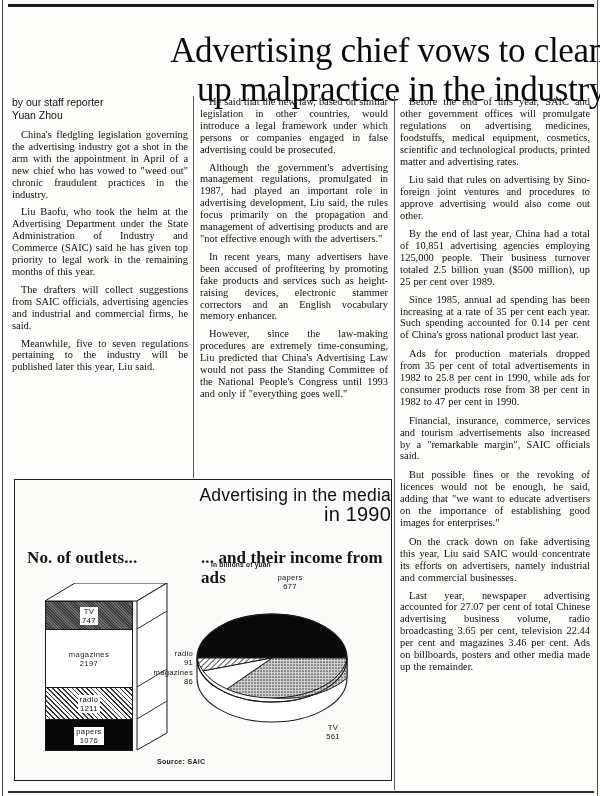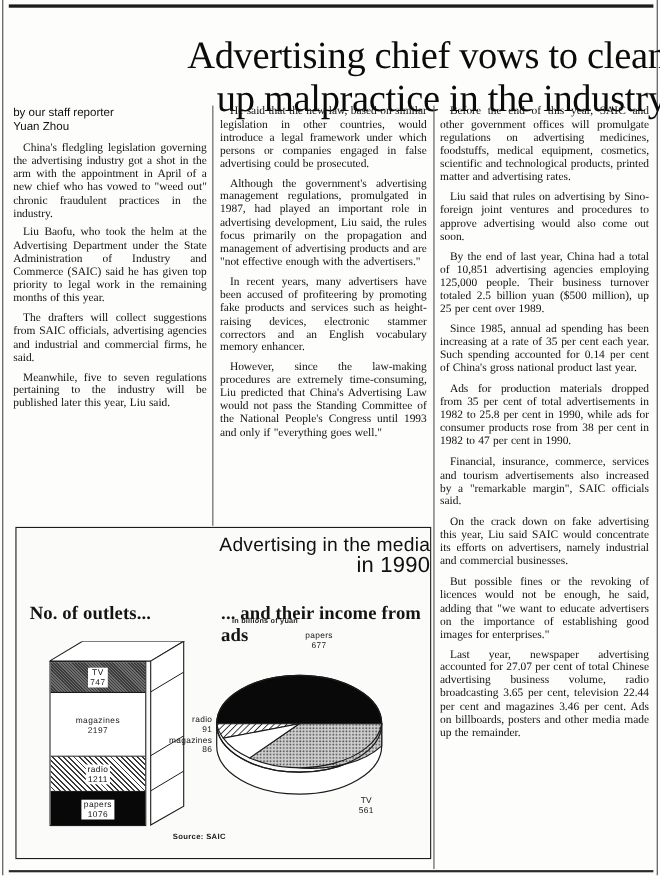--- a/index.html
+++ b/index.html
@@ -276,27 +276,27 @@
 
   <div class="col" id="col2">
     <p>He said that the new law, based on similar legislation in other countries, would introduce a legal framework under which persons or companies engaged in false advertising could be prosecuted.</p>
     <p>Although the government's advertising management regulations, promulgated in 1987, had played an important role in advertising development, Liu said, the rules focus primarily on the propagation and management of advertising products and are "not effective enough with the advertisers."</p>
     <p>In recent years, many advertisers have been accused of profiteering by promoting fake products and services such as height-raising devices, electronic stammer correctors and an English vocabulary memory enhancer.</p>
     <p>However, since the law-making procedures are extremely time-consuming, Liu predicted that China's Advertising Law would not pass the Standing Committee of the National People's Congress until 1993 and only if "everything goes well."</p>
   </div>
 
   <div class="col" id="col3">
     <p>Before the end of this year, SAIC and other government offices will promulgate regulations on advertising medicines, foodstuffs, medical equipment, cosmetics, scientific and technological products, printed matter and advertising rates.</p>
-    <p class="spaced-before">Liu said that rules on advertising by Sino-foreign joint ventures and procedures to approve advertising would also come out soon.</p>
+    <p class="spaced-before">Liu said that rules on advertising by Sino-foreign joint ventures and procedures to approve advertising would also come out other.</p>
     <p>By the end of last year, China had a total of 10,851 advertising agencies employing 125,000 people. Their business turnover totaled 2.5 billion yuan ($500 million), up 25 per cent over 1989.</p>
     <p>Since 1985, annual ad spending has been increasing at a rate of 35 per cent each year. Such spending accounted for 0.14 per cent of China's gross national product last year.</p>
     <p class="spaced-before">Ads for production materials dropped from 35 per cent of total advertisements in 1982 to 25.8 per cent in 1990, while ads for consumer products rose from 38 per cent in 1982 to 47 per cent in 1990.</p>
     <p class="spaced-before">Financial, insurance, commerce, services and tourism advertisements also increased by a "remarkable margin", SAIC officials said.</p>
+    <p class="spaced-before">But possible fines or the revoking of licences would not be enough, he said, adding that "we want to educate advertisers on the importance of establishing good images for enterprises."</p>
     <p class="spaced-before">On the crack down on fake advertising this year, Liu said SAIC would concentrate its efforts on advertisers, namely industrial and commercial businesses.</p>
-    <p class="spaced-before">But possible fines or the revoking of licences would not be enough, he said, adding that "we want to educate advertisers on the importance of establishing good images for enterprises."</p>
     <p>Last year, newspaper advertising accounted for 27.07 per cent of total Chinese advertising business volume, radio broadcasting 3.65 per cent, television 22.44 per cent and magazines 3.46 per cent. Ads on billboards, posters and other media made up the remainder.</p>
   </div>
 
   <div id="chartbox">
 
     <div id="chart-title">
       <span>Advertising in the media</span>
       <span class="t2">in 1990</span>
     </div>
 

